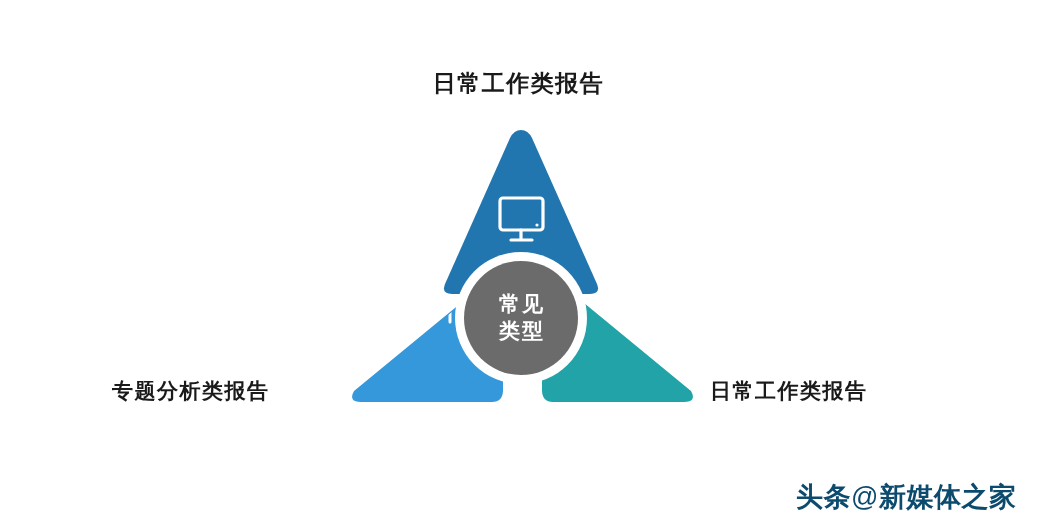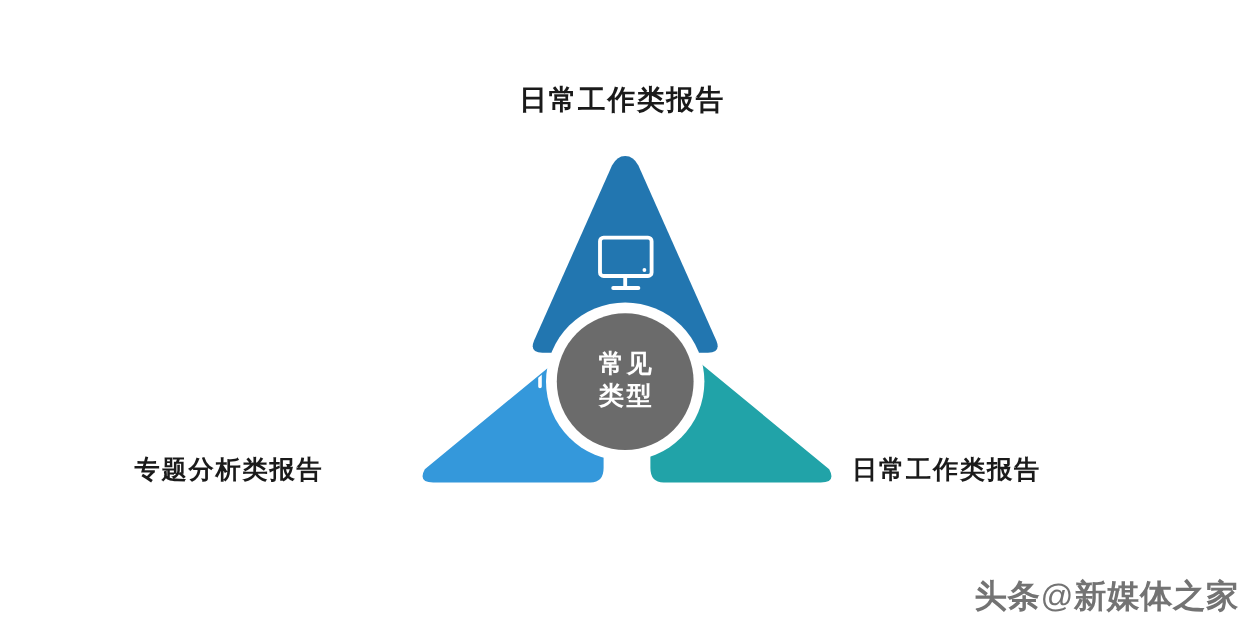--- a/index.html
+++ b/index.html
@@ -83,24 +83,23 @@
     text-indent: 2px;
   }
 
   
   #watermark {
     position: absolute;
     left: 796px;
     top: 479px;
     font-size: 27px;
     font-weight: bold;
-    color: #737373;
+    color: #0c4a6e;
     white-space: nowrap;
     letter-spacing: 0.5px;
-    margin-left: 16px;
   }
   #watermark .at {
     font-weight: normal;
   }
 
   
   #logo-badge {
     position: absolute;
     left: 912px;
     top: 405px;

